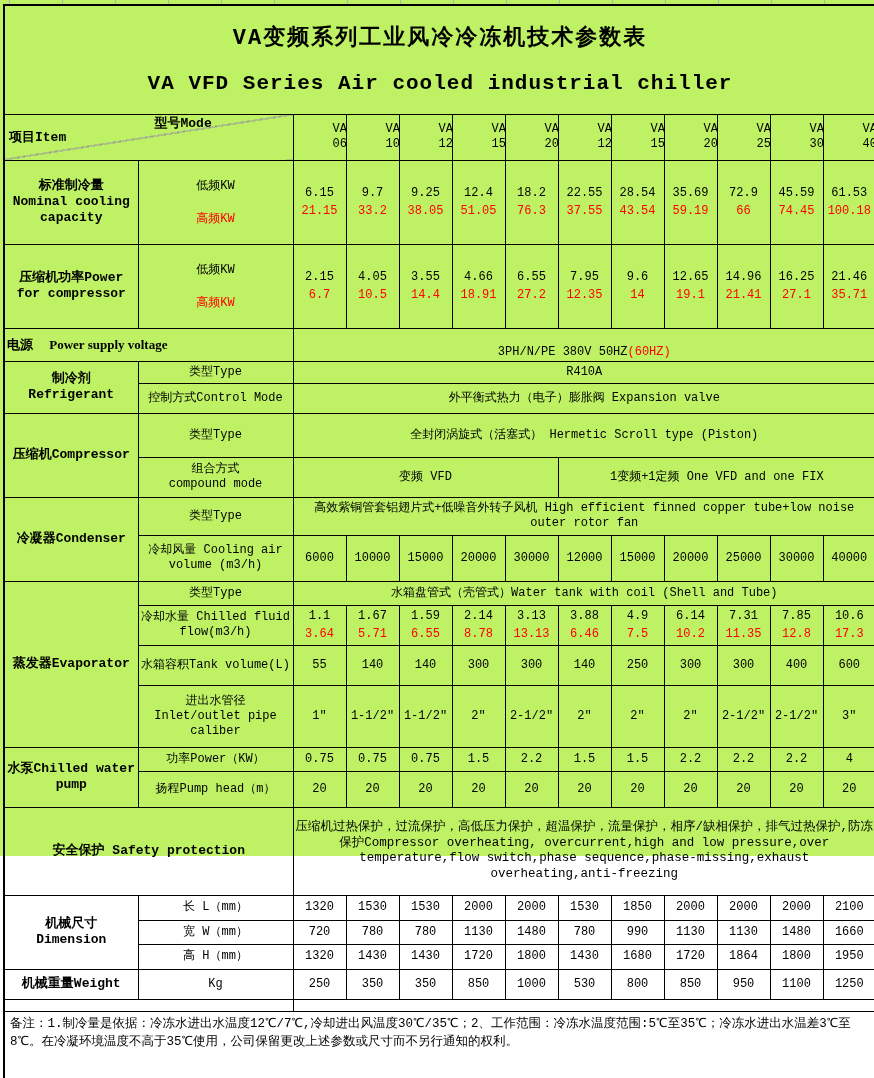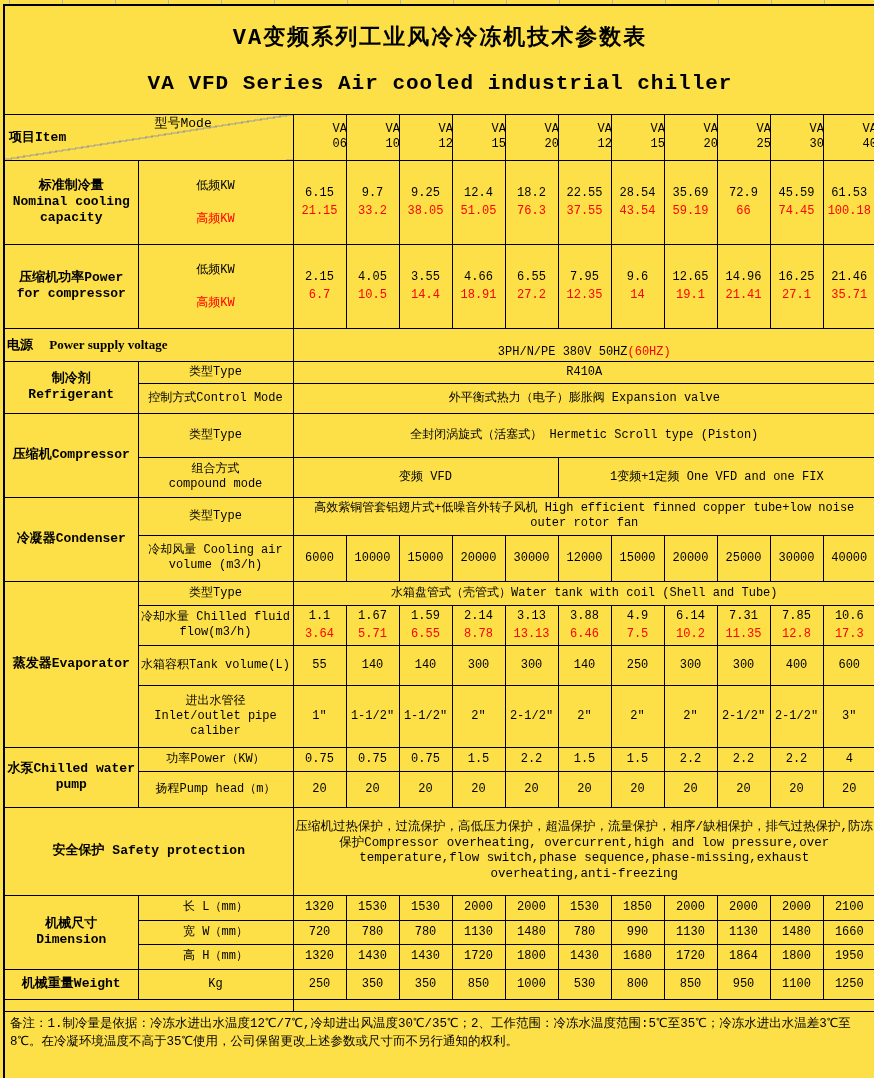--- a/index.html
+++ b/index.html
@@ -3,21 +3,21 @@
 <meta charset="utf-8">
 <style>
   :root { --red: #ff0000; }
   * { box-sizing: border-box; }
   html,body { margin:0; padding:0; background:#fff; }
   body {
     width:874px; height:1078px; overflow:hidden;
     font-family:"Liberation Mono","DejaVu Sans Mono",monospace;
     color:#000;
   }
-  .sheet { width:874px; height:1078px; padding:0 3px; position:relative; background:#fde047; }
+  .sheet { width:874px; height:856px; padding:0 3px; position:relative; background:#bef264; }
   .tick-strip {
     height:4px; width:868px;
     background-image:repeating-linear-gradient(to right, transparent 0 52px, #b5b5b5 52px 53px);
     background-position:292px 0;
   }
   table.spec {
     border-collapse:collapse; table-layout:fixed;
     width:868px; border:2px solid #000;
   }
   td {
@@ -29,21 +29,21 @@
   .title-cell { padding:4px 0 2px 0; }
   .title-cn { font-size:22px; font-weight:bold; letter-spacing:2px; line-height:1.3; }
   .title-en { font-size:21px; font-weight:bold; letter-spacing:1px; line-height:1.25; margin-top:2px; }
   .left { text-align:left;font-family:Liberation Serif, serif; }
   .red { color:var(--red); }
   .sub { font-size:12px; }
   .lbl { font-size:13px; font-weight:bold; }
   .corner { position:relative; padding:0;
     background:linear-gradient(to bottom right, transparent 49.3%, #9a9a9a 49.3%, #9a9a9a 50.7%, transparent 50.7%);
   }
-  .corner .c-top { position:absolute; top:1px; left:52%; font-weight:normal; font-size:13px; white-space:nowrap; }
+  .corner .c-top { position:absolute; top:1px; left:52%; font-weight:bold; font-size:13px; white-space:nowrap; }
   .corner .c-bottom { position:absolute; bottom:14px; left:4px; font-weight:bold; font-size:13px; white-space:nowrap; }
   .model { font-size:12px; font-weight:normal;padding-left:39px; }
   td.note-cell { text-align:left; vertical-align:top; font-size:12.5px; line-height:1.45; padding:3px 5px; white-space:normal; }
   .dual div { line-height:1.5; }
   .long-text { white-space:normal; }
 </style>
 </head>
 <body>
 
 <div class="sheet">

